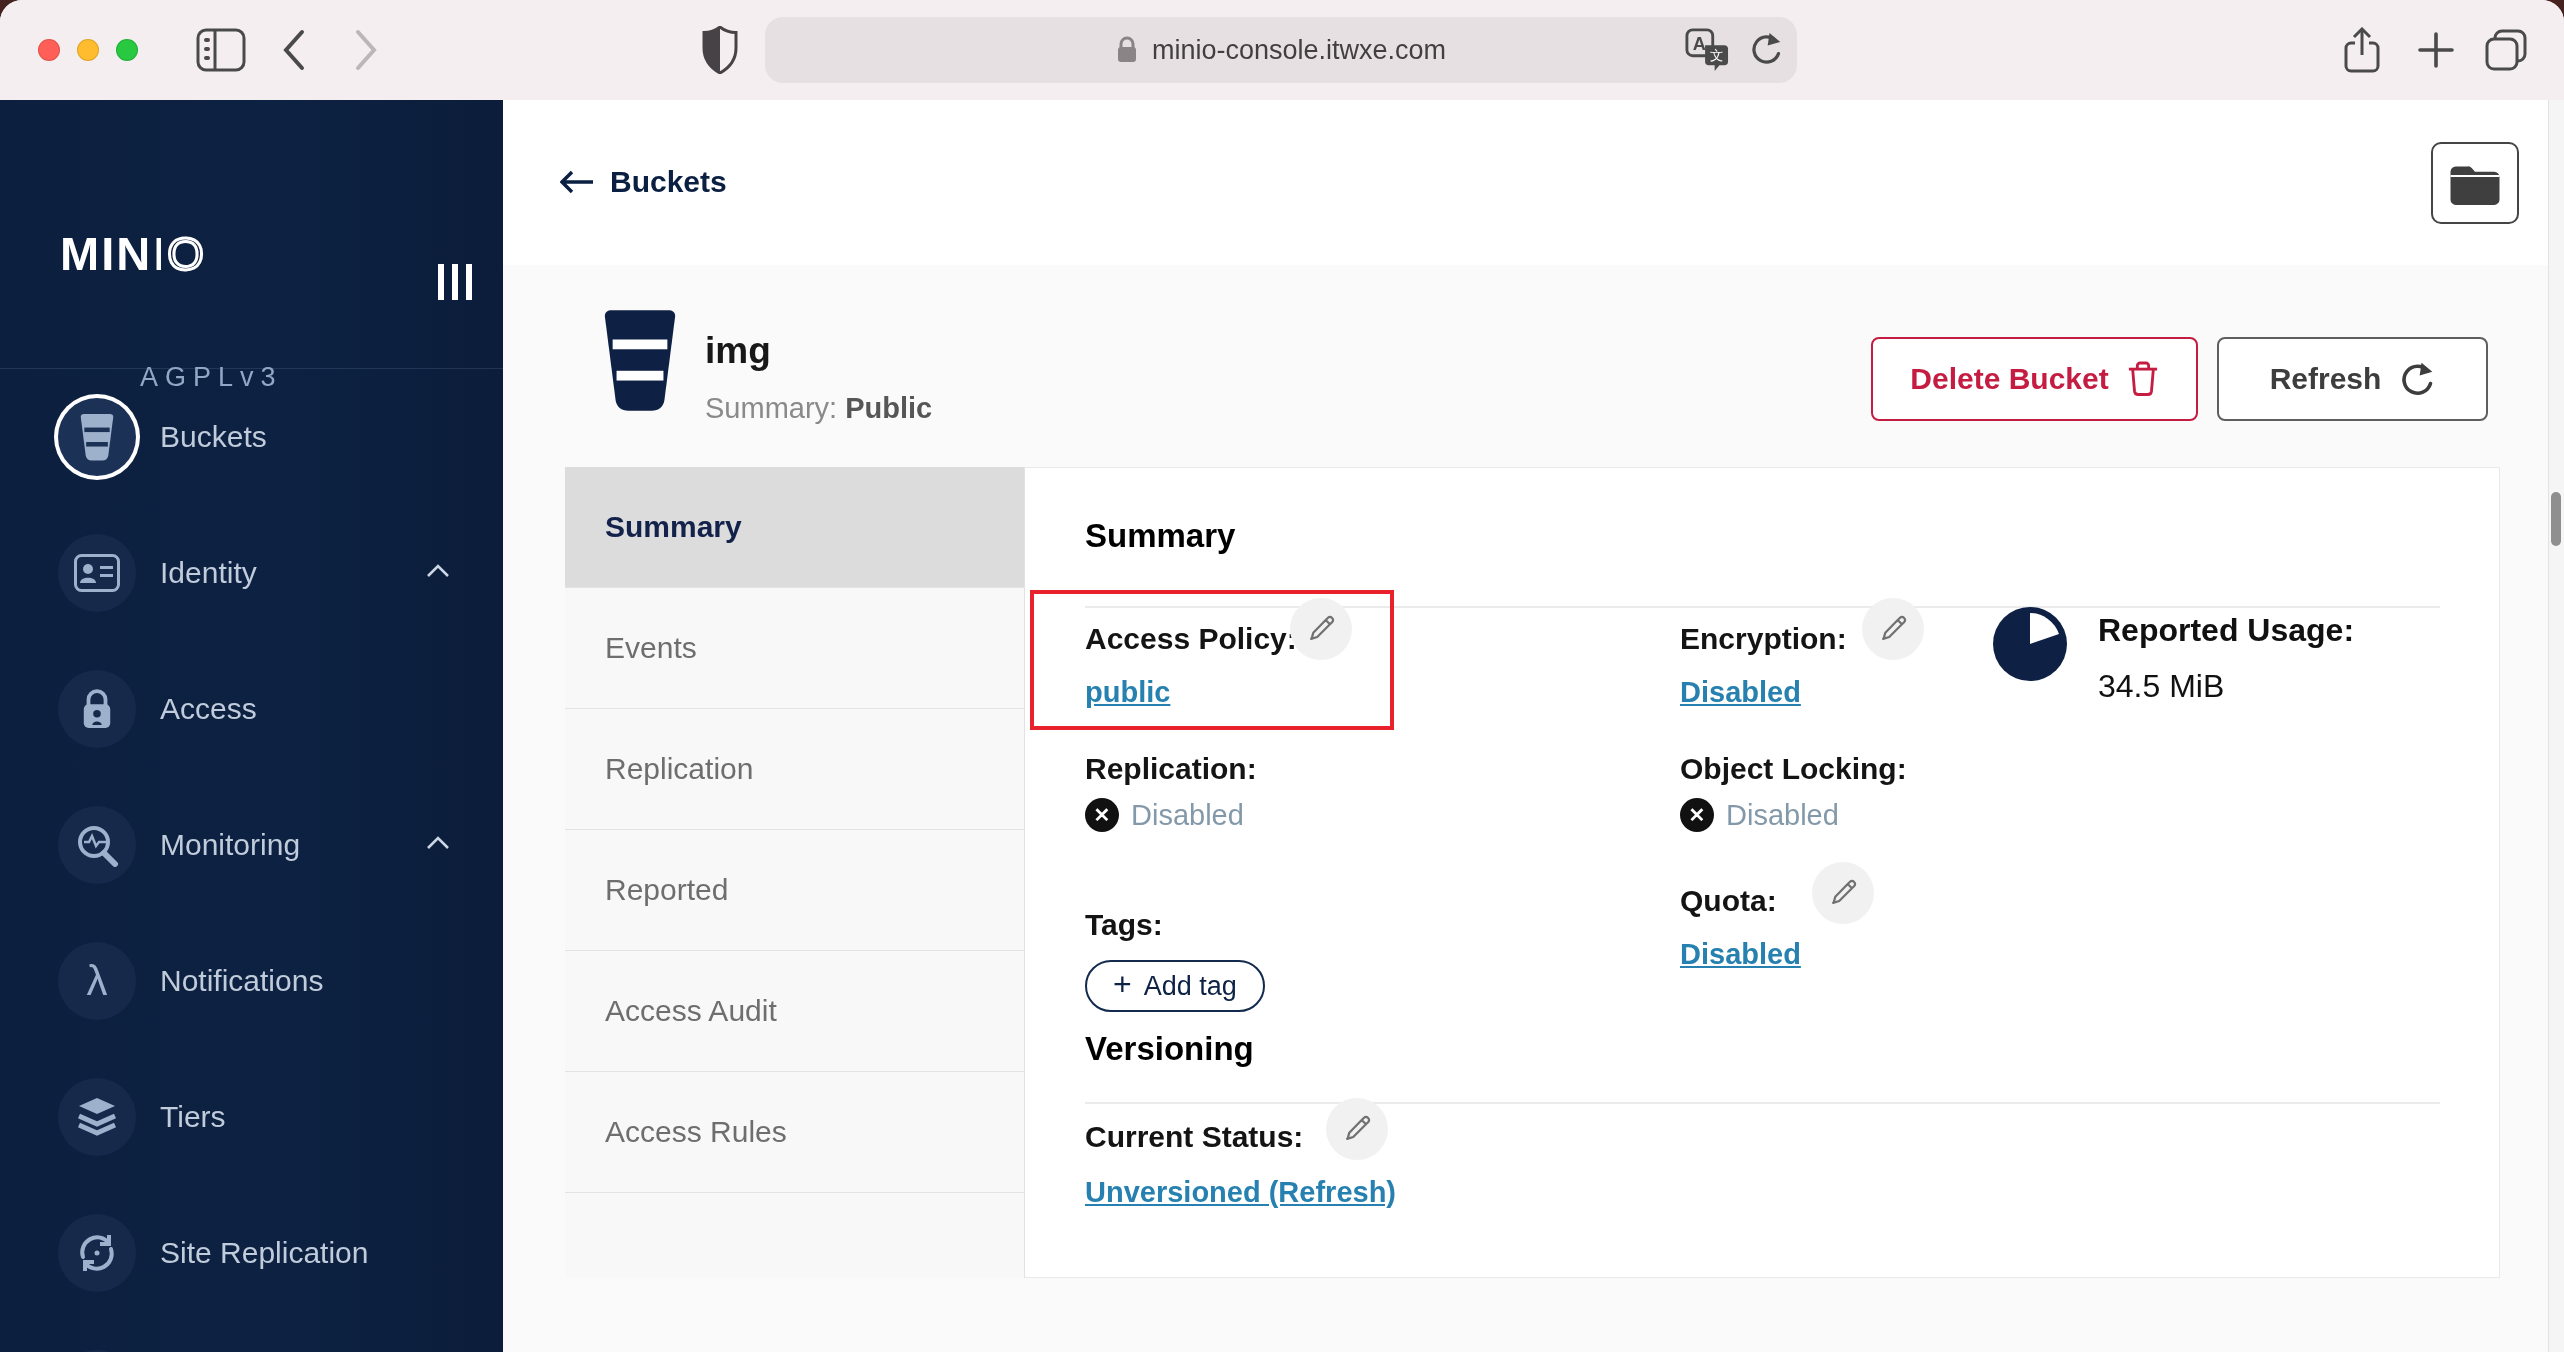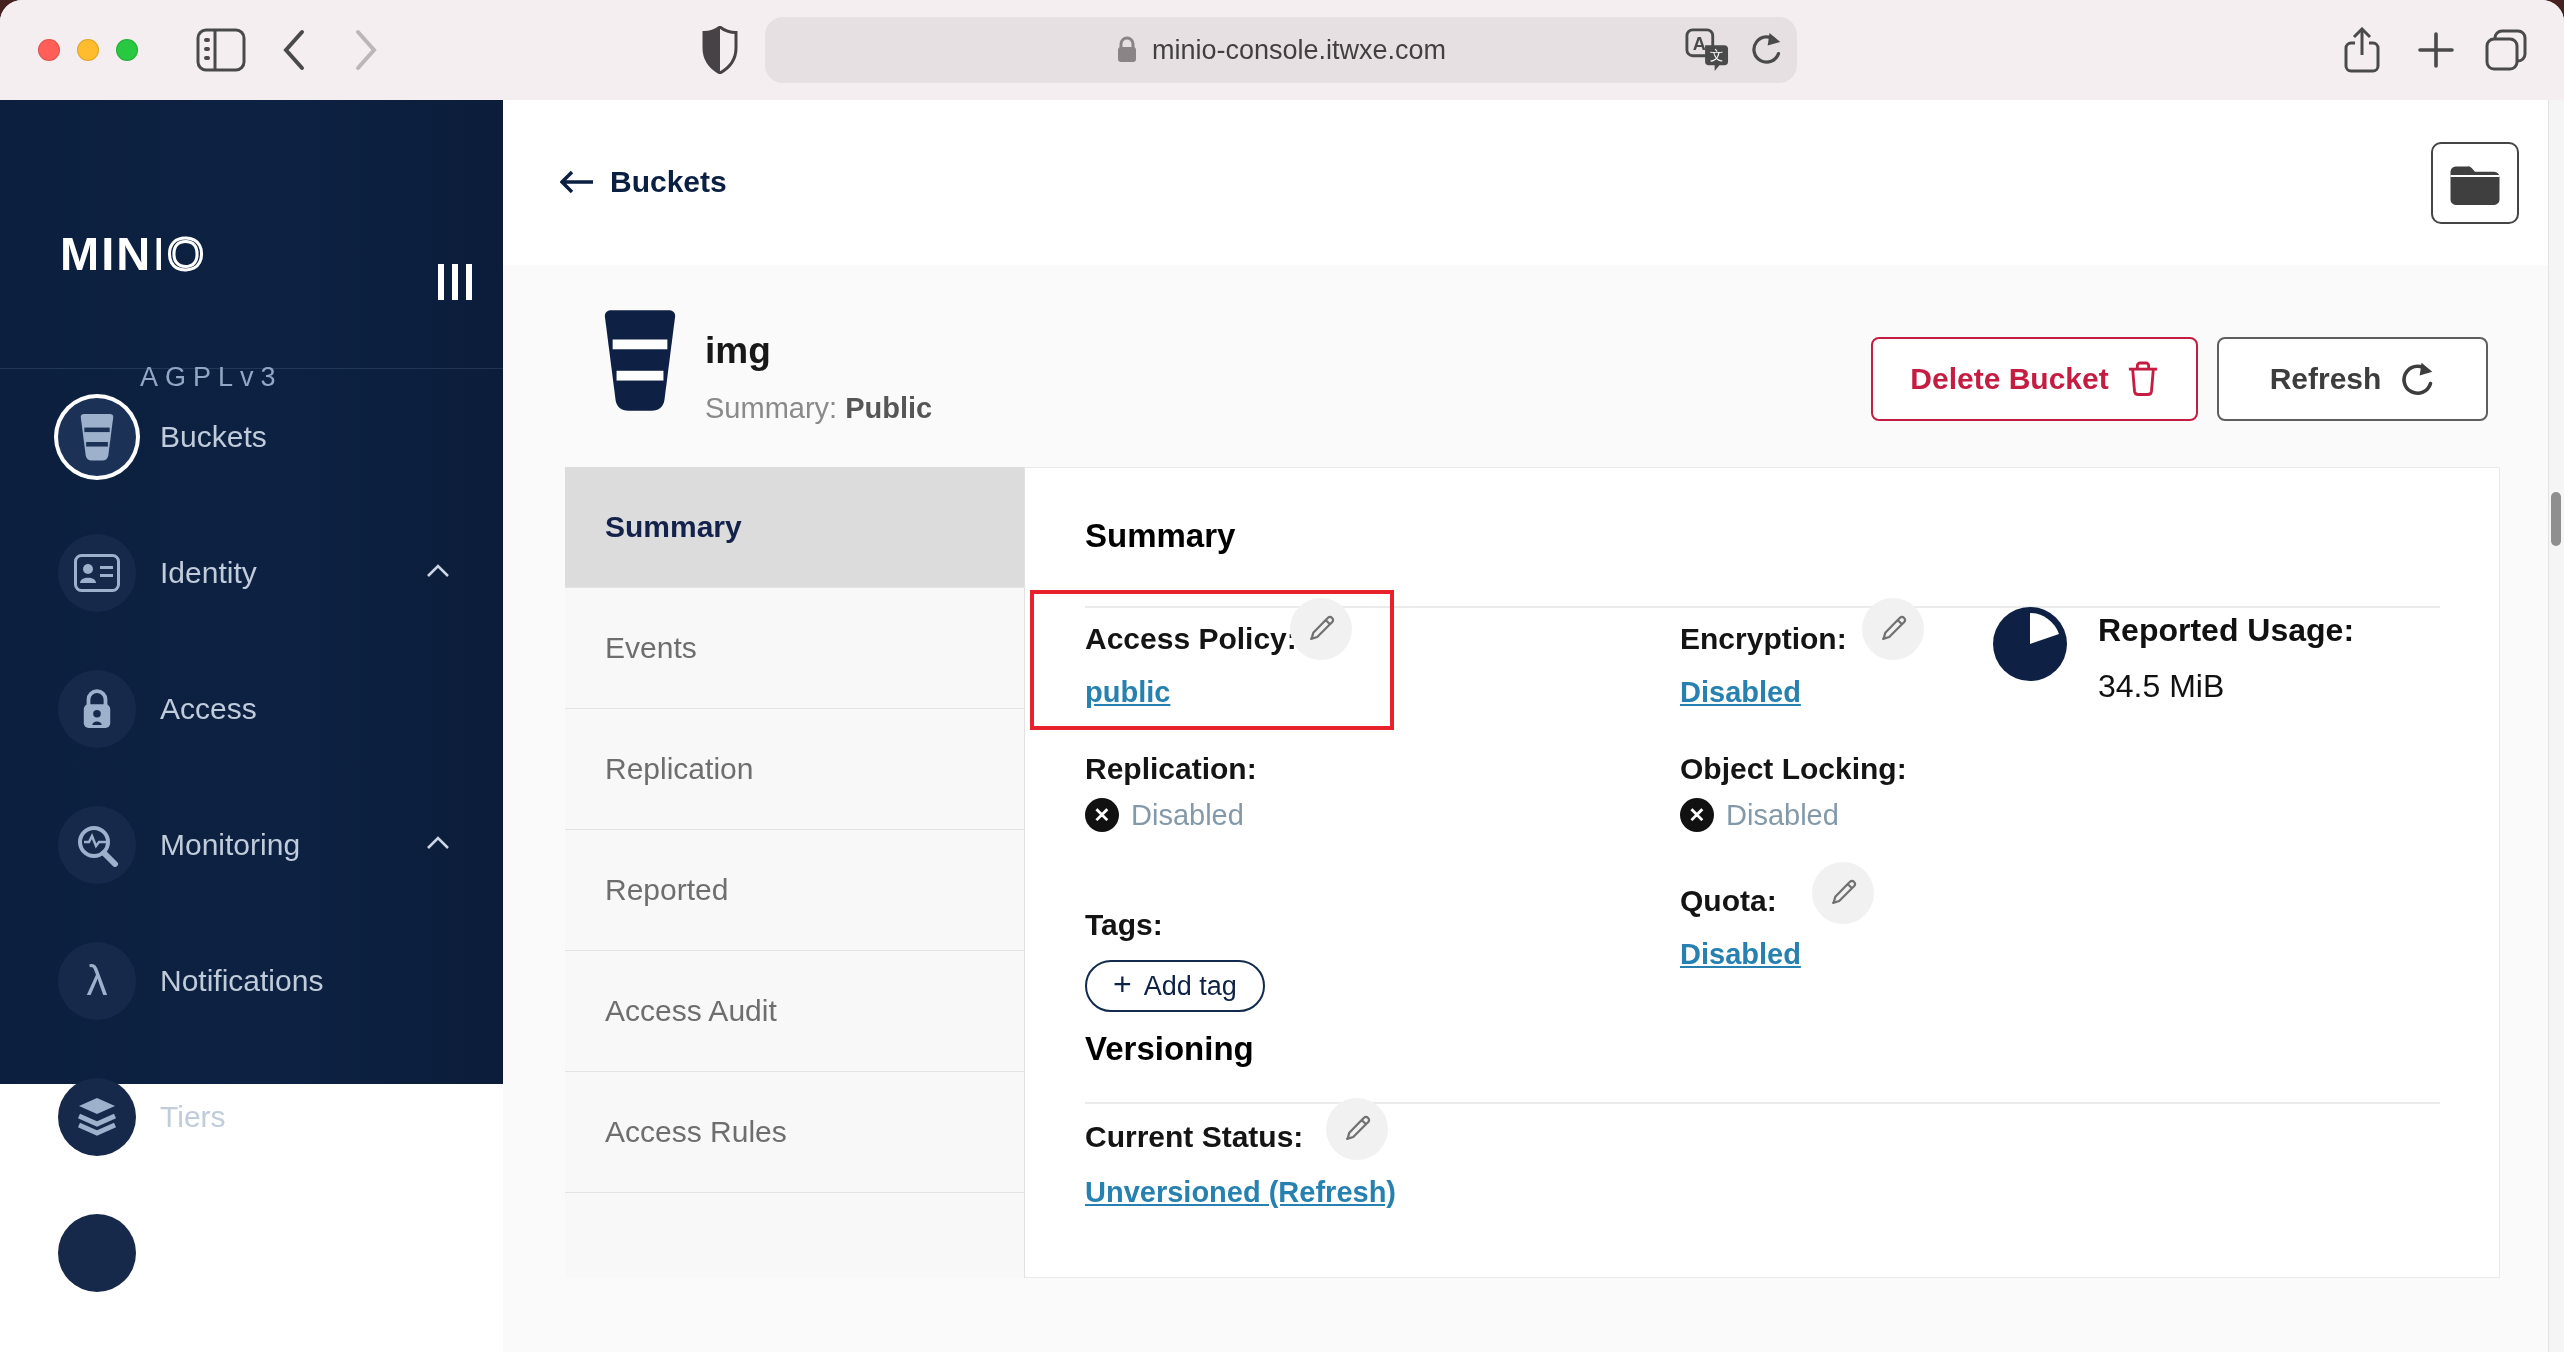--- a/index.html
+++ b/index.html
@@ -5,21 +5,21 @@
   html,body{margin:0;padding:0;background:#45211f;font-family:"Liberation Sans",sans-serif;}
   .stage{position:relative;width:2564px;height:1352px;overflow:hidden;border-radius:22px 22px 0 0;background:#fff;}
   
   .chrome{position:absolute;left:0;top:0;width:2564px;height:100px;background:#f5eef0;border-bottom:1px solid #d8d0d2;}
   .tl{position:absolute;top:39px;width:22px;height:22px;border-radius:50%;box-shadow:inset 0 0 0 1px rgba(0,0,0,.12);}
   .chrome-ico{position:absolute;top:0;height:100px;display:flex;align-items:center;justify-content:center;}
   .urlbar{position:absolute;left:765px;top:17px;width:1032px;height:66px;background:#e7e0e2;border-radius:18px;display:flex;align-items:center;justify-content:center;gap:14px;}
   .urltext{font-size:27px;color:#433f41;}
   .urlbar .right-icons{position:absolute;right:14px;top:0;height:66px;display:flex;align-items:center;gap:18px;}
   
-  .sidebar{position:absolute;left:0;top:100px;width:503px;height:984px;background:linear-gradient(90deg,#0c1f3e 0%,#0d2142 55%,#0b1d3a 100%);}
+  .sidebar{position:absolute;left:0;top:100px;width:503px;height:1252px;background:linear-gradient(90deg,#0c1f3e 0%,#0d2142 55%,#0b1d3a 100%);}
   .brand{position:absolute;left:60px;top:126px;color:#fff;font-size:47px;font-weight:700;letter-spacing:2px;}
   .brand .thin{font-weight:400;}
   .brand .outline{color:transparent;-webkit-text-stroke:3px #fff;font-weight:400;}
   .license{position:absolute;left:140px;top:262px;color:#93a7c4;font-size:27px;letter-spacing:7px;}
   .collapse{position:absolute;left:438px;top:164px;display:flex;gap:8px;}
   .collapse i{display:block;width:6px;height:36px;background:#fff;}
   .side-nav{position:absolute;left:0;top:268px;width:503px;border-top:1px solid rgba(140,160,195,.18);}
   .nav-item{height:136px;display:flex;align-items:center;padding-left:58px;position:relative;cursor:pointer;}
   .nav-circle{width:78px;height:78px;border-radius:50%;background:#16294b;display:flex;align-items:center;justify-content:center;flex:0 0 auto;}
   .nav-item.selected .nav-circle{background:#1b3156;box-shadow:0 0 0 4px #fff;}
@@ -216,20 +216,32 @@
         <span class="nav-circle">
           <svg width="44" height="42" viewBox="0 0 44 42">
               <path d="M22 2 L40 10 L22 18 L4 10 Z" fill="#9db0cc"></path>
               <path d="M4 20 L22 28 L40 20" fill="none" stroke="#9db0cc" stroke-width="5"></path>
               <path d="M4 29 L22 37 L40 29" fill="none" stroke="#9db0cc" stroke-width="5"></path>
             </svg>
         </span>
         <span class="nav-label">Tiers</span>
       </div>
       <div class="nav-item">
+        <span class="nav-circle">
+          <svg width="44" height="44" viewBox="0 0 44 44">
+              <path d="M8 26 A15 15 0 0 1 34 12" fill="none" stroke="#9db0cc" stroke-width="4" stroke-linecap="round"></path>
+              <path d="M34 4 v9 h-9" fill="none" stroke="#9db0cc" stroke-width="4"></path>
+              <path d="M36 18 A15 15 0 0 1 10 32" fill="none" stroke="#9db0cc" stroke-width="4" stroke-linecap="round"></path>
+              <path d="M10 40 v-9 h9" fill="none" stroke="#9db0cc" stroke-width="4"></path>
+              <circle cx="22" cy="22" r="2.5" fill="#9db0cc"></circle>
+            </svg>
+        </span>
+        <span class="nav-label">Site Replication</span>
+      </div>
+      <div class="nav-item">
         <span class="nav-circle"></span>
 
       </div>
     </nav>
   </aside>
 
   <div class="toolbar"></div>
   <div class="back-link">
     <span style="display:flex">
         <svg width="34" height="24" viewBox="0 0 34 24">

